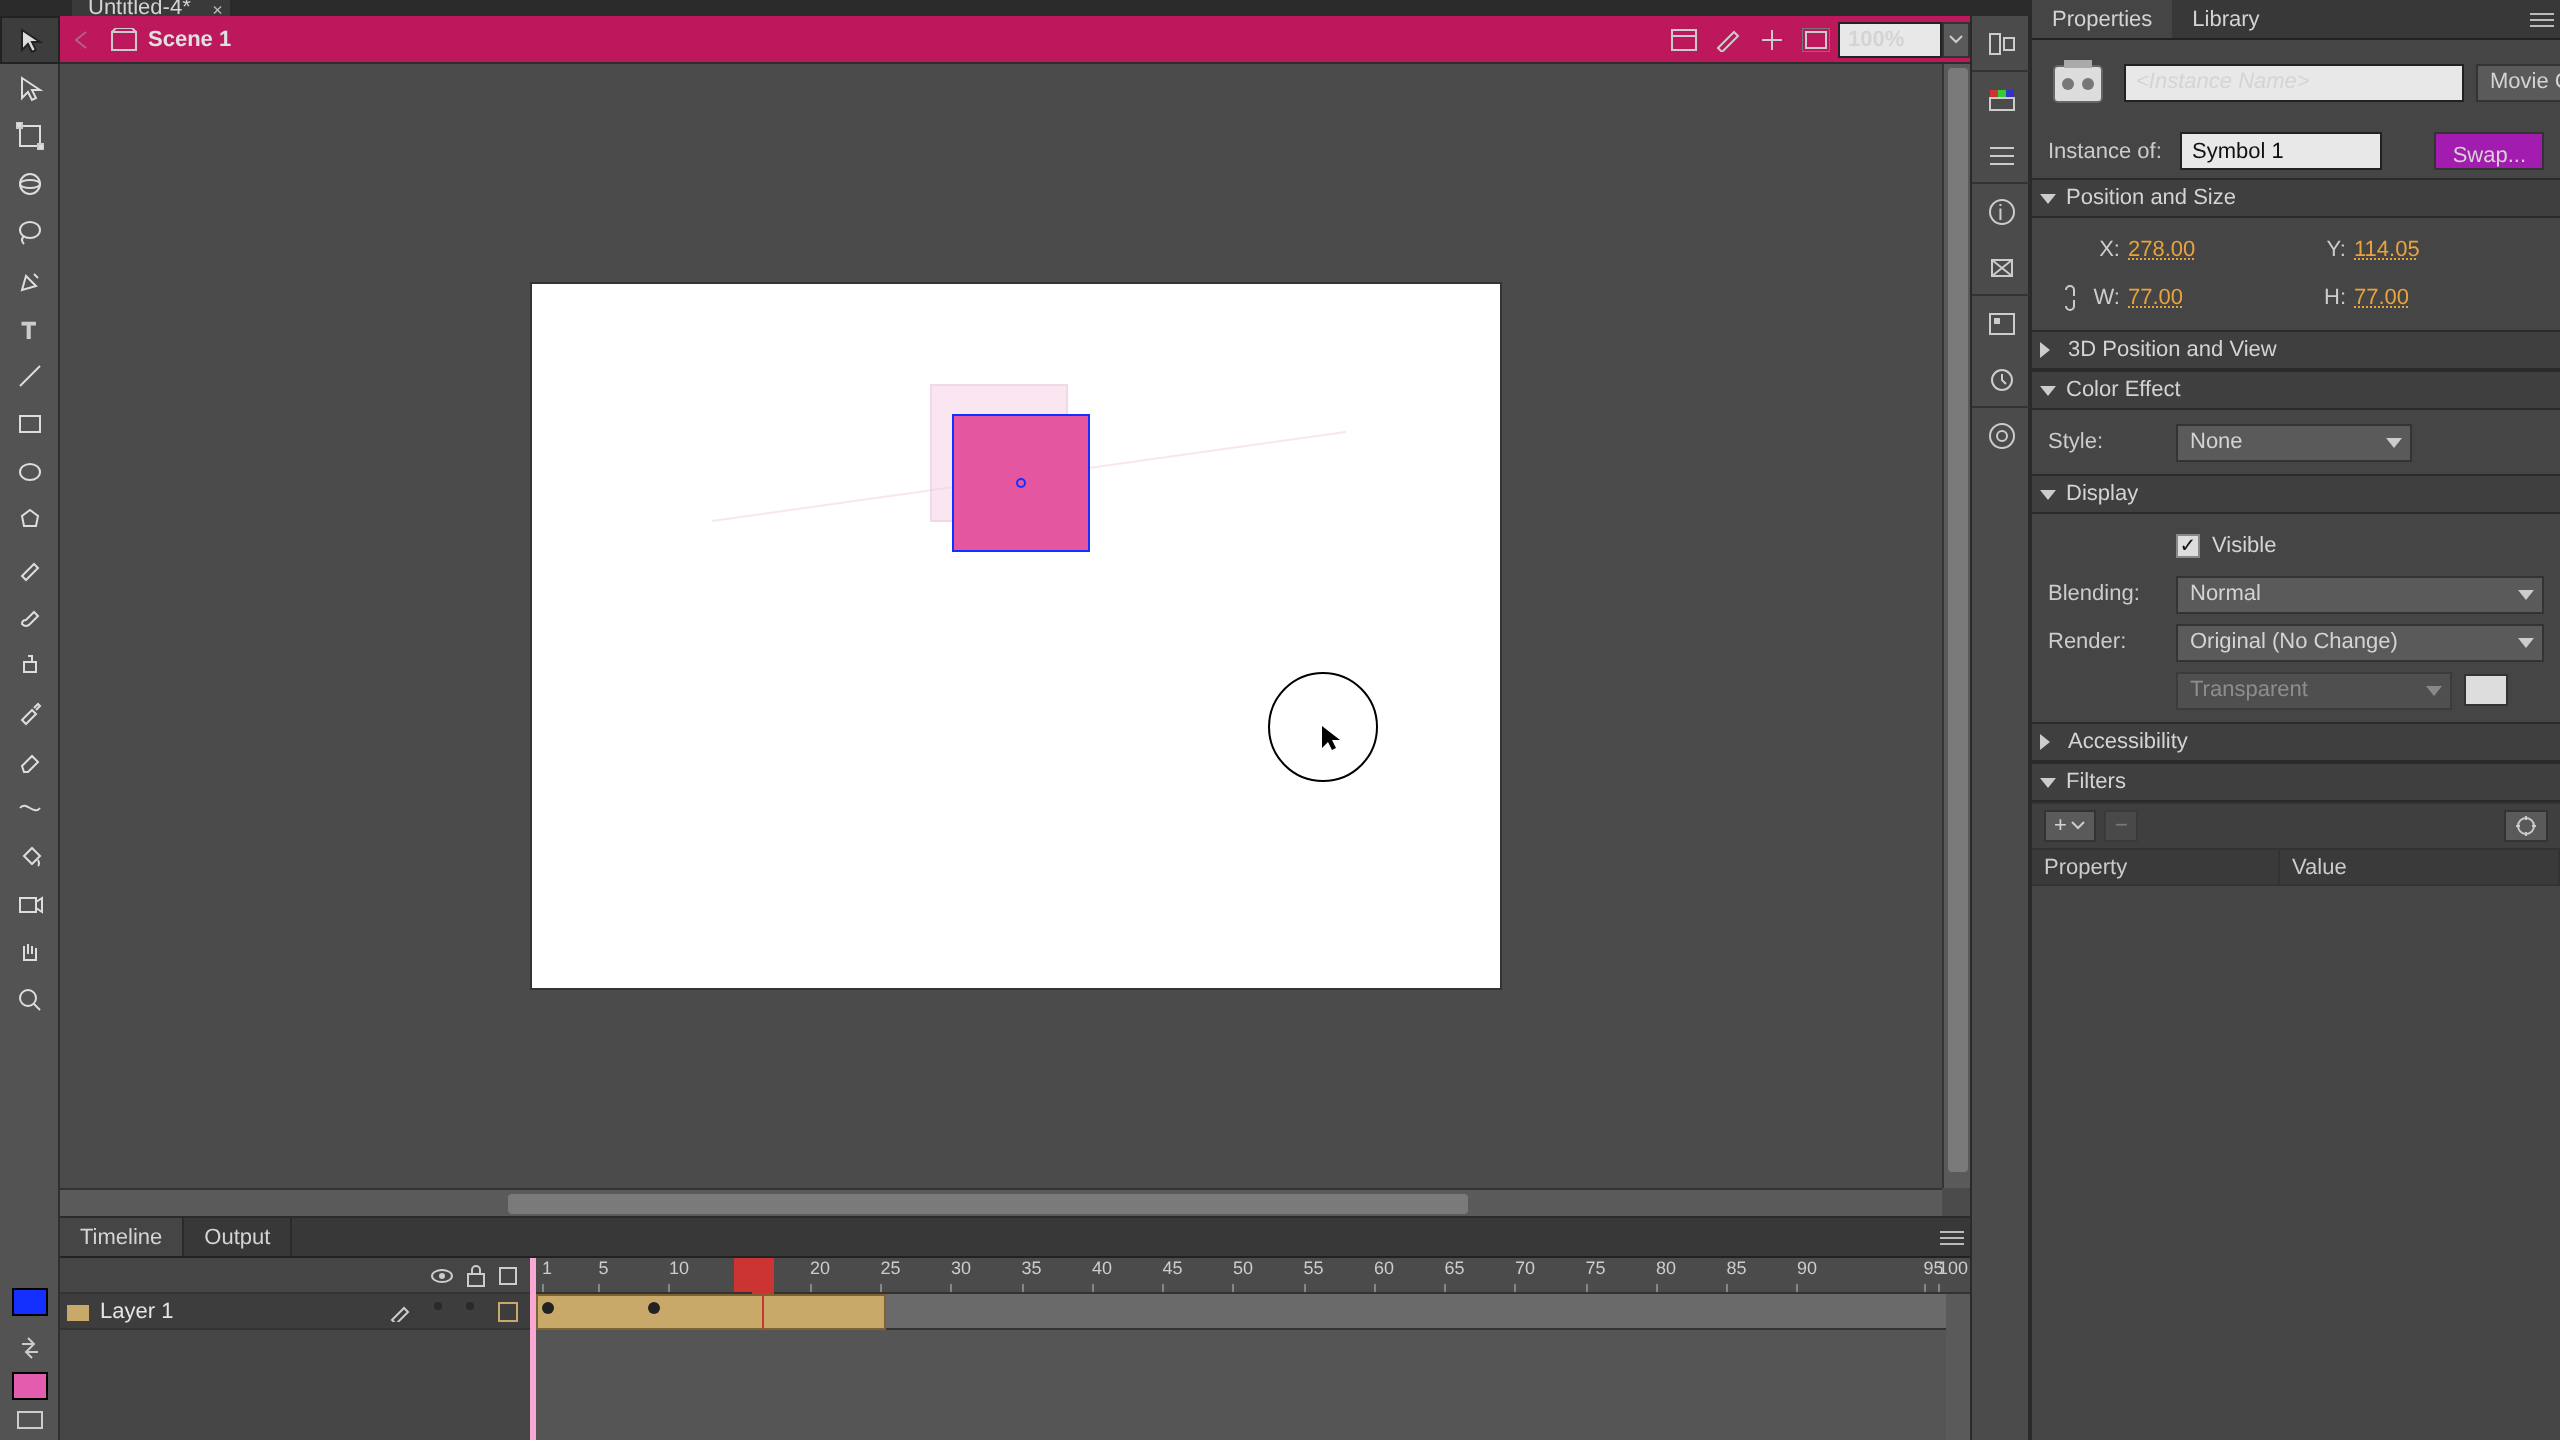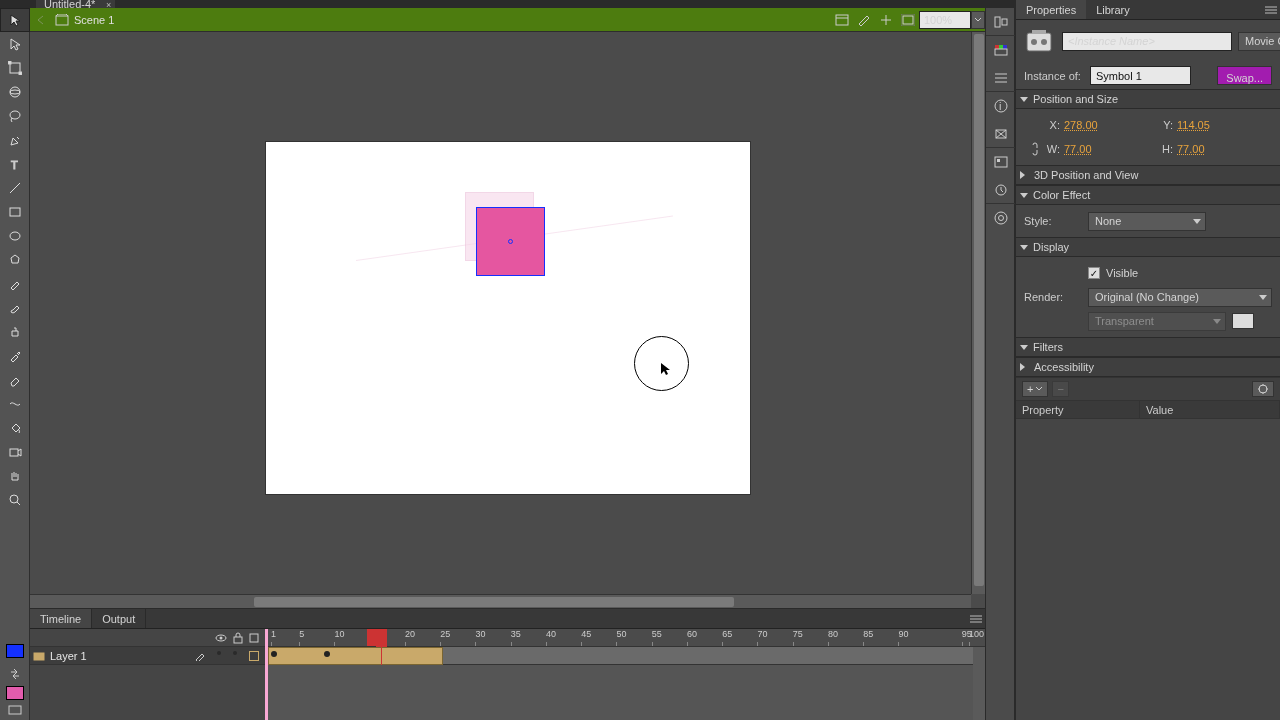--- a/index.html
+++ b/index.html
@@ -16,21 +16,21 @@
   
   .tools { position:absolute; left:0; top:8px; width:30px; height:712px; background:#535353; border-right:1px solid #2e2e2e; }
   .tool { width:30px; height:24px; display:flex; align-items:center; justify-content:center; }
   .tool.selected { background:#3d3d3d; border:1px solid #222; }
   .tool svg { stroke:#ccc; fill:none; }
   .swatch-stroke { width:18px; height:14px; border:1px solid #000; background:#1430ff; margin:10px auto 4px; }
   .swatch-fill   { width:18px; height:14px; border:1px solid #000; background:#e35cad; margin:0 auto; }
   .tool-options { position:absolute; bottom:0; left:0; width:30px; display:flex; flex-direction:column; align-items:center; }
 
   
-  .editbar { position:absolute; left:30px; top:8px; right:295px; height:24px; background:#4d7c0f; border-bottom:1px solid #2d2d2d; display:flex; align-items:center; }
+  .editbar { position:absolute; left:30px; top:8px; right:295px; height:24px; background:#be185d; border-bottom:1px solid #2d2d2d; display:flex; align-items:center;font-weight:bold; }
   .editbar .navbtn { width:22px; height:22px; display:flex; align-items:center; justify-content:center; opacity:.5; }
   .editbar .scene-icon { width:16px; height:14px; margin:0 4px 0 2px; display:flex; align-items:center; justify-content:center; }
   .editbar .scene-label { font-size:11px; color:#e0e0e0; }
   .editbar .spacer { flex:1; }
   .editbar .stagebtn { width:22px; height:22px; display:flex; align-items:center; justify-content:center; }
   .zoom-field { width:52px; height:18px; background:#e8e8e8; border:1px solid #222; color:#111; padding-left:4px; display:flex; align-items:center; }
   .zoom-dd { width:14px; height:18px; background:#5a5a5a; border:1px solid #333; display:flex; align-items:center; justify-content:center; }
 
   
   .stage-wrap { position:absolute; left:30px; top:32px; right:295px; bottom:112px; background:#4b4b4b; overflow:hidden; }
@@ -497,44 +497,51 @@
         <div class="tw"></div>
         <span>Display</span>
       </div>
     <div class="sect-body">
       <div class="kv-row">
           <span class="lab"></span>
           <span class="chk">✓</span>
           <span>Visible</span>
         </div>
       <div class="kv-row">
+          <span class="lab">Blending:</span>
+          <div class="dd">
+            <span>Normal</span>
+            <div class="caret"></div>
+          </div>
+        </div>
+      <div class="kv-row">
           <span class="lab">Render:</span>
           <div class="dd">
             <span>Original (No Change)</span>
             <div class="caret"></div>
           </div>
         </div>
       <div class="kv-row">
           <span class="lab"></span>
           <div class="dd" style="opacity:.5; width:138px; flex:none;">
             <span>Transparent</span>
             <div class="caret"></div>
           </div>
           <div class="color-sw"></div>
         </div>
     </div>
 
+    <div class="sect-h collapsed">
+        <div class="tw"></div>
+        <span>Accessibility</span>
+      </div>
+
     <div class="sect-h">
         <div class="tw"></div>
         <span>Filters</span>
-      </div>
-
-    <div class="sect-h collapsed">
-        <div class="tw"></div>
-        <span>Accessibility</span>
       </div>
     <div class="filters-bar">
       <div class="pill">
           <span>+</span>
           <svg width="8" height="6" style="margin-left:2px">
             <path d="M1 1l3 3 3-3" stroke="#ccc" fill="none"></path>
           </svg>
         </div>
       <div class="pill" style="opacity:.4">−</div>
       <div class="spacer"></div>

